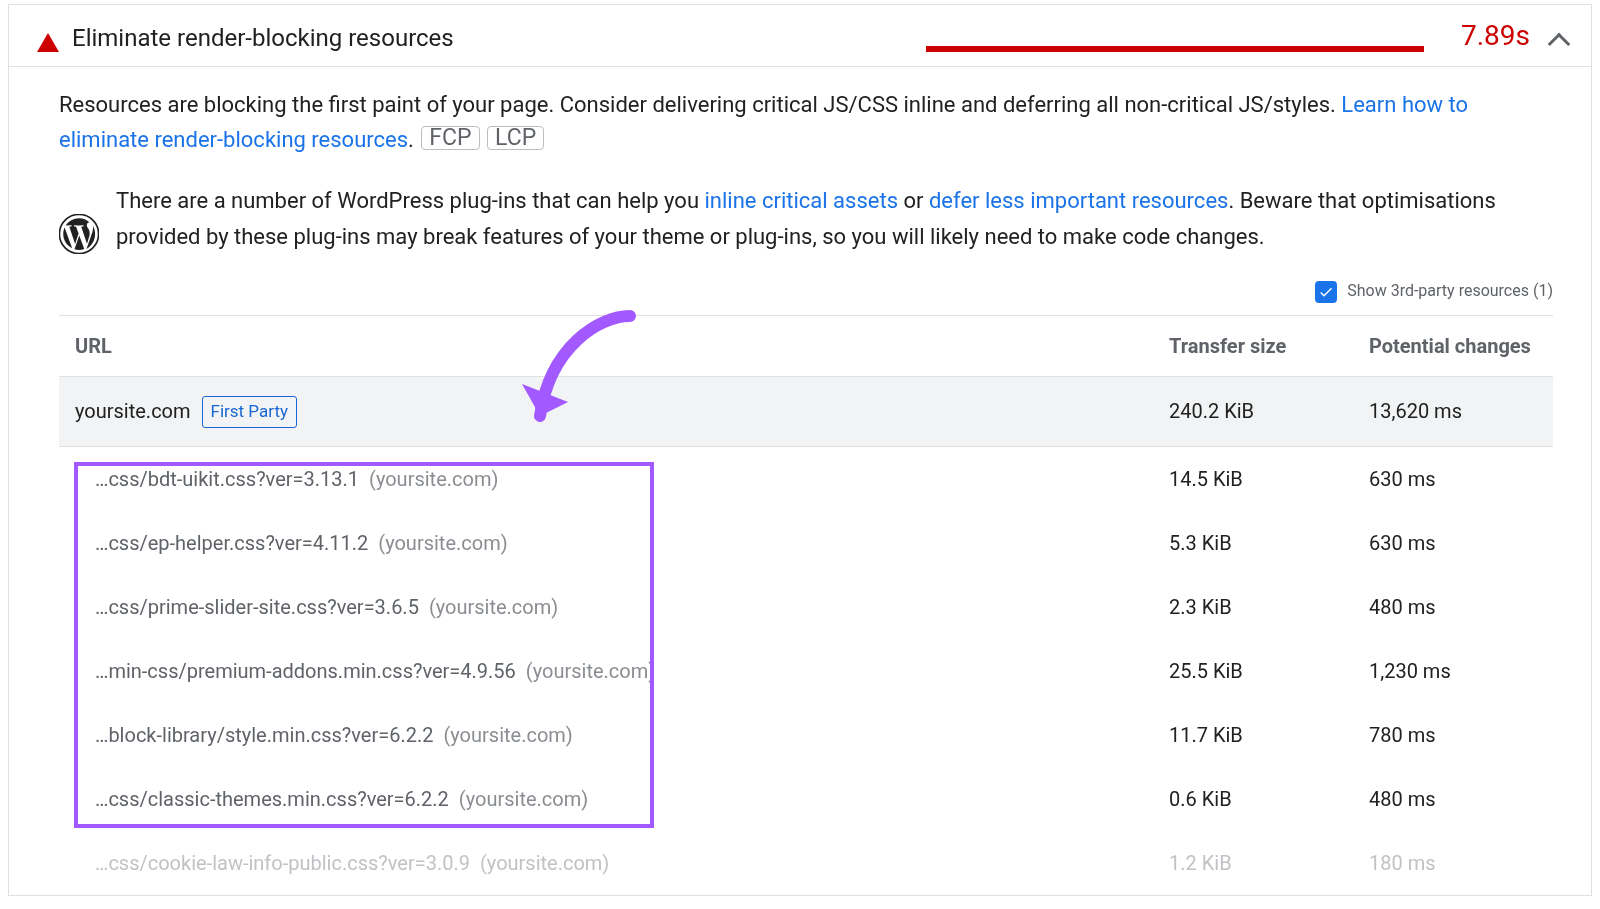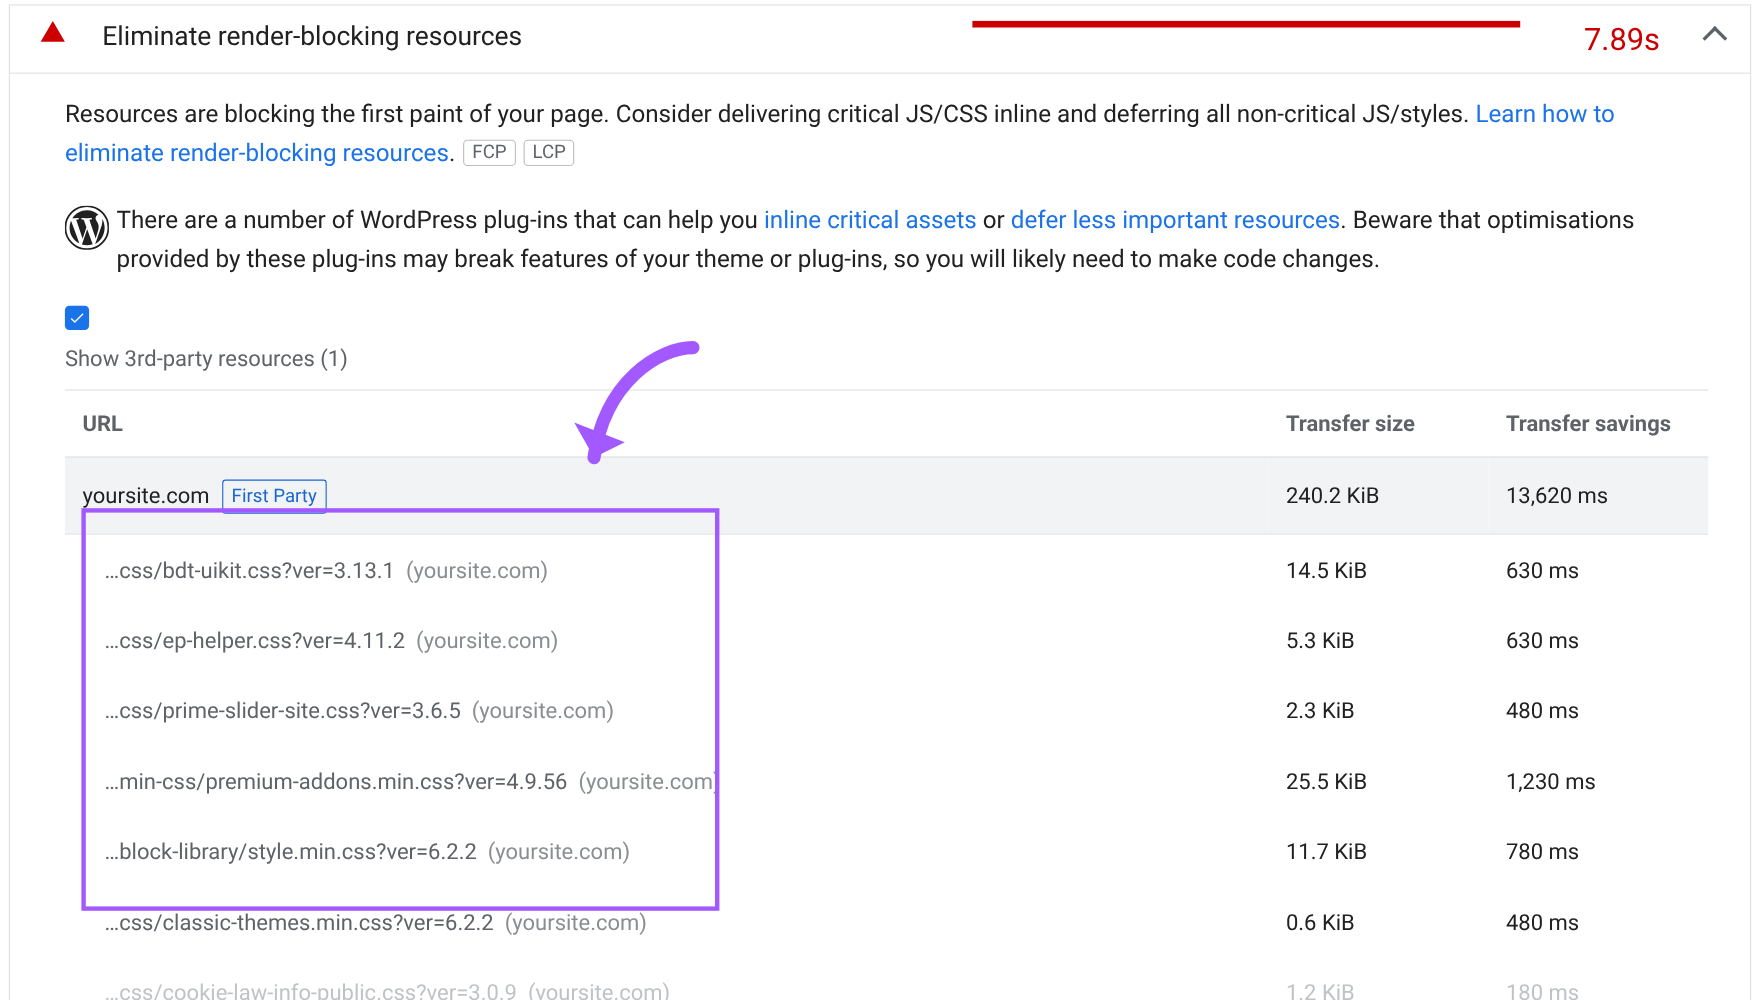--- a/index.html
+++ b/index.html
@@ -28,24 +28,24 @@
     position: relative;
     overflow: hidden;
   }
   
   .audit {
     border: 1px solid var(--border);
     margin: 4px 8px 0 8px;
   }
   .audit-header {
     display: flex;
-    align-items: flex-start;
+    align-items: flex-end;
     padding: 14px 24px 14px 20px;
     border-bottom: 1px solid var(--border);
-    gap: 30px;
+    gap: 9px;
   }
   .tri-icon {
     width: 0; height: 0;
     border-left: 11px solid transparent;
     border-right: 11px solid transparent;
     border-bottom: 19px solid var(--red);
     margin-left: 8px;
     flex: 0 0 auto;
   }
   .audit-title {
@@ -82,45 +82,44 @@
     font-size: 22px;
     line-height: 1.6;
   }
   .desc { color: var(--text); }
   .link { color: var(--link); cursor: pointer; }
   .chip {
     display: inline-block;
     border: 1px solid #bdbdbd;
     border-radius: 4px;
     padding: 0px 7px;
-    font-size: 17px;
+    font-size: 23px;
     color: var(--text-dim);
     line-height: 22px;
     vertical-align: 2px;
     margin-left: 2px;
   }
   .wp-tip {
     display: flex;
-    gap: 7px;
+    gap: 17px;
     margin-top: 26px;
-    align-items: flex-start;
+    align-items: flex-end;
   }
   .wp-icon {
     width: 40px; height: 40px; flex: 0 0 auto;
     margin-top: 4px;
   }
   .thirdparty {
     display: flex;
     justify-content: flex-end;
-    align-items: flex-start;
+    align-items: flex-end;
     gap: 10px;
-    font-size: 20px;
+    font-size: 16px;
     color: var(--text-dim);
     margin: 24px 0 12px 0;
-    flex-direction: column;
   }
   .checkbox {
     width: 22px; height: 22px;
     border-radius: 4px;
     background: var(--check-blue);
     display: inline-flex;
     align-items: center;
     justify-content: center;
   }
   .checkbox svg { width: 16px; height: 16px; }
@@ -233,21 +232,21 @@
       <table class="tbl">
         <colgroup>
             <col class="col-url">
             <col class="col-size">
             <col class="col-sav">
           </colgroup>
         <thead>
           <tr>
             <th>URL</th>
             <th class="num">Transfer size</th>
-            <th class="num">Transfer savings</th>
+            <th class="num">Potential changes</th>
           </tr>
         </thead>
         <tbody id="tbody">
           <tr class="group">
             <td>
               <span>yoursite.com</span>
               <span class="tag">First Party</span>
             </td>
             <td class="num"><span class="gval">240.2 KiB</span></td>
             <td class="num"><span class="gval">13,620 ms</span></td>

